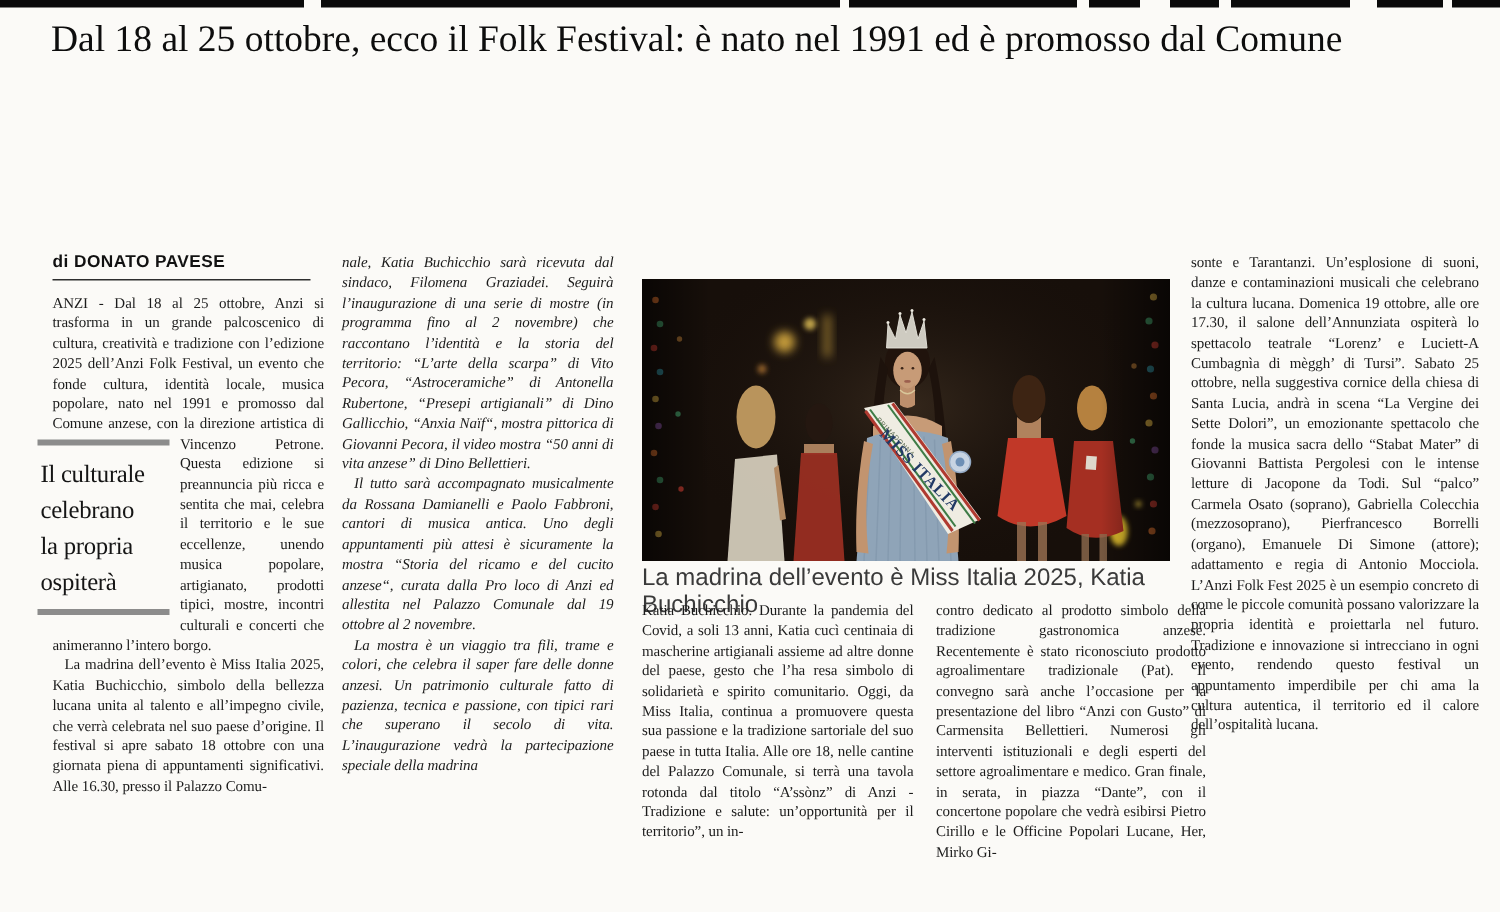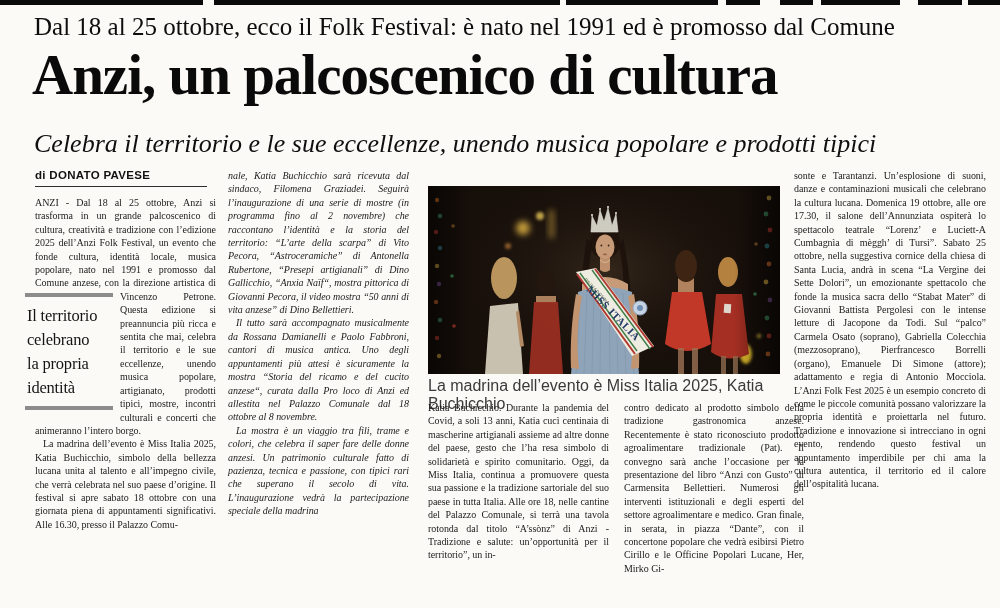--- a/index.html
+++ b/index.html
@@ -69,46 +69,44 @@
   }
 </style>
 </head>
 <body>
 
 <div class="page">
 
   <div class="topbar"></div>
 
   <div class="kicker">Dal 18 al 25 ottobre, ecco il Folk Festival: è nato nel 1991 ed è promosso dal Comune</div>
-  <h1 class="headline" style="margin:0;">Anzi, un palcoscenico di cultura</h1>
-  <div class="deck">Celebra il territorio e le sue eccellenze, unendo musica popolare e prodotti tipici</div>
 
   <div class="col" id="col1">
     <div class="byline">di DONATO PAVESE</div>
     <div class="bodytext">
       <span>ANZI - Dal 18 al 25 ottobre, Anzi si trasforma in un grande palcoscenico di cultura, creatività e tradizione con l’edizione 2025 dell’Anzi Folk Festival, un evento che fonde cultura, identità locale, musica popolare, nato nel 1991 e promosso dal Comune anzese, con la direzione artistica di Vincenzo Petrone.</span>
       <span class="pullquote">
         <span class="pq-rule" style="display:block;"></span>
         <span class="pq-body" style="display:block;">
-          <span class="pq-line" style="display:block;">Il territorio</span>
+          <span class="pq-line" style="display:block;">Il culturale</span>
           <span class="pq-line" style="display:block;">celebrano</span>
           <span class="pq-line" style="display:block;">la propria</span>
-          <span class="pq-line" style="display:block;">identità</span>
+          <span class="pq-line" style="display:block;">ospiterà</span>
         </span>
         <span class="pq-rule" style="display:block;"></span>
       </span>
       <span>Questa edizione si preannuncia più ricca e sentita che mai, celebra il territorio e le sue eccellenze, unendo musica popolare, artigianato, prodotti tipici, mostre, incontri culturali e concerti che animeranno l’intero borgo.</span>
       <p class="indent">La madrina dell’evento è Miss Italia 2025, Katia Buchicchio, simbolo della bellezza lucana unita al talento e all’impegno civile, che verrà celebrata nel suo paese d’origine. Il festival si apre sabato 18 ottobre con una giornata piena di appuntamenti significativi. Alle 16.30, presso il Palazzo Comu-</p>
     </div>
   </div>
 
   <div class="col" id="col2">
     <div class="bodytext">
       <p>nale, Katia Buchicchio sarà ricevuta dal sindaco, Filomena Graziadei. Seguirà l’inaugurazione di una serie di mostre (in programma fino al 2 novembre) che raccontano l’identità e la storia del territorio: “L’arte della scarpa” di Vito Pecora, “Astroceramiche” di Antonella Rubertone, “Presepi artigianali” di Dino Gallicchio, “Anxia Naïf“, mostra pittorica di Giovanni Pecora, il video mostra “50 anni di vita anzese” di Dino Bellettieri.</p>
-      <p class="indent">Il tutto sarà accompagnato musicalmente da Rossana Damianelli e Paolo Fabbroni, cantori di musica antica. Uno degli appuntamenti più attesi è sicuramente la mostra “Storia del ricamo e del cucito anzese“, curata dalla Pro loco di Anzi ed allestita nel Palazzo Comunale dal 18 ottobre al 8 novembre.</p>
+      <p class="indent">Il tutto sarà accompagnato musicalmente da Rossana Damianelli e Paolo Fabbroni, cantori di musica antica. Uno degli appuntamenti più attesi è sicuramente la mostra “Storia del ricamo e del cucito anzese“, curata dalla Pro loco di Anzi ed allestita nel Palazzo Comunale dal 19 ottobre al 2 novembre.</p>
       <p class="indent">La mostra è un viaggio tra fili, trame e colori, che celebra il saper fare delle donne anzesi. Un patrimonio culturale fatto di pazienza, tecnica e passione, con tipici rari che superano il secolo di vita. L’inaugurazione vedrà la partecipazione speciale della madrina</p>
     </div>
   </div>
 
   <div class="photo-wrap">
     <svg width="352" height="188" viewBox="0 0 352 188">
       <defs>
         <filter id="b2" x="-60%" y="-60%" width="220%" height="220%">
             <feGaussianBlur stdDeviation="1.6"></feGaussianBlur>
           </filter>

